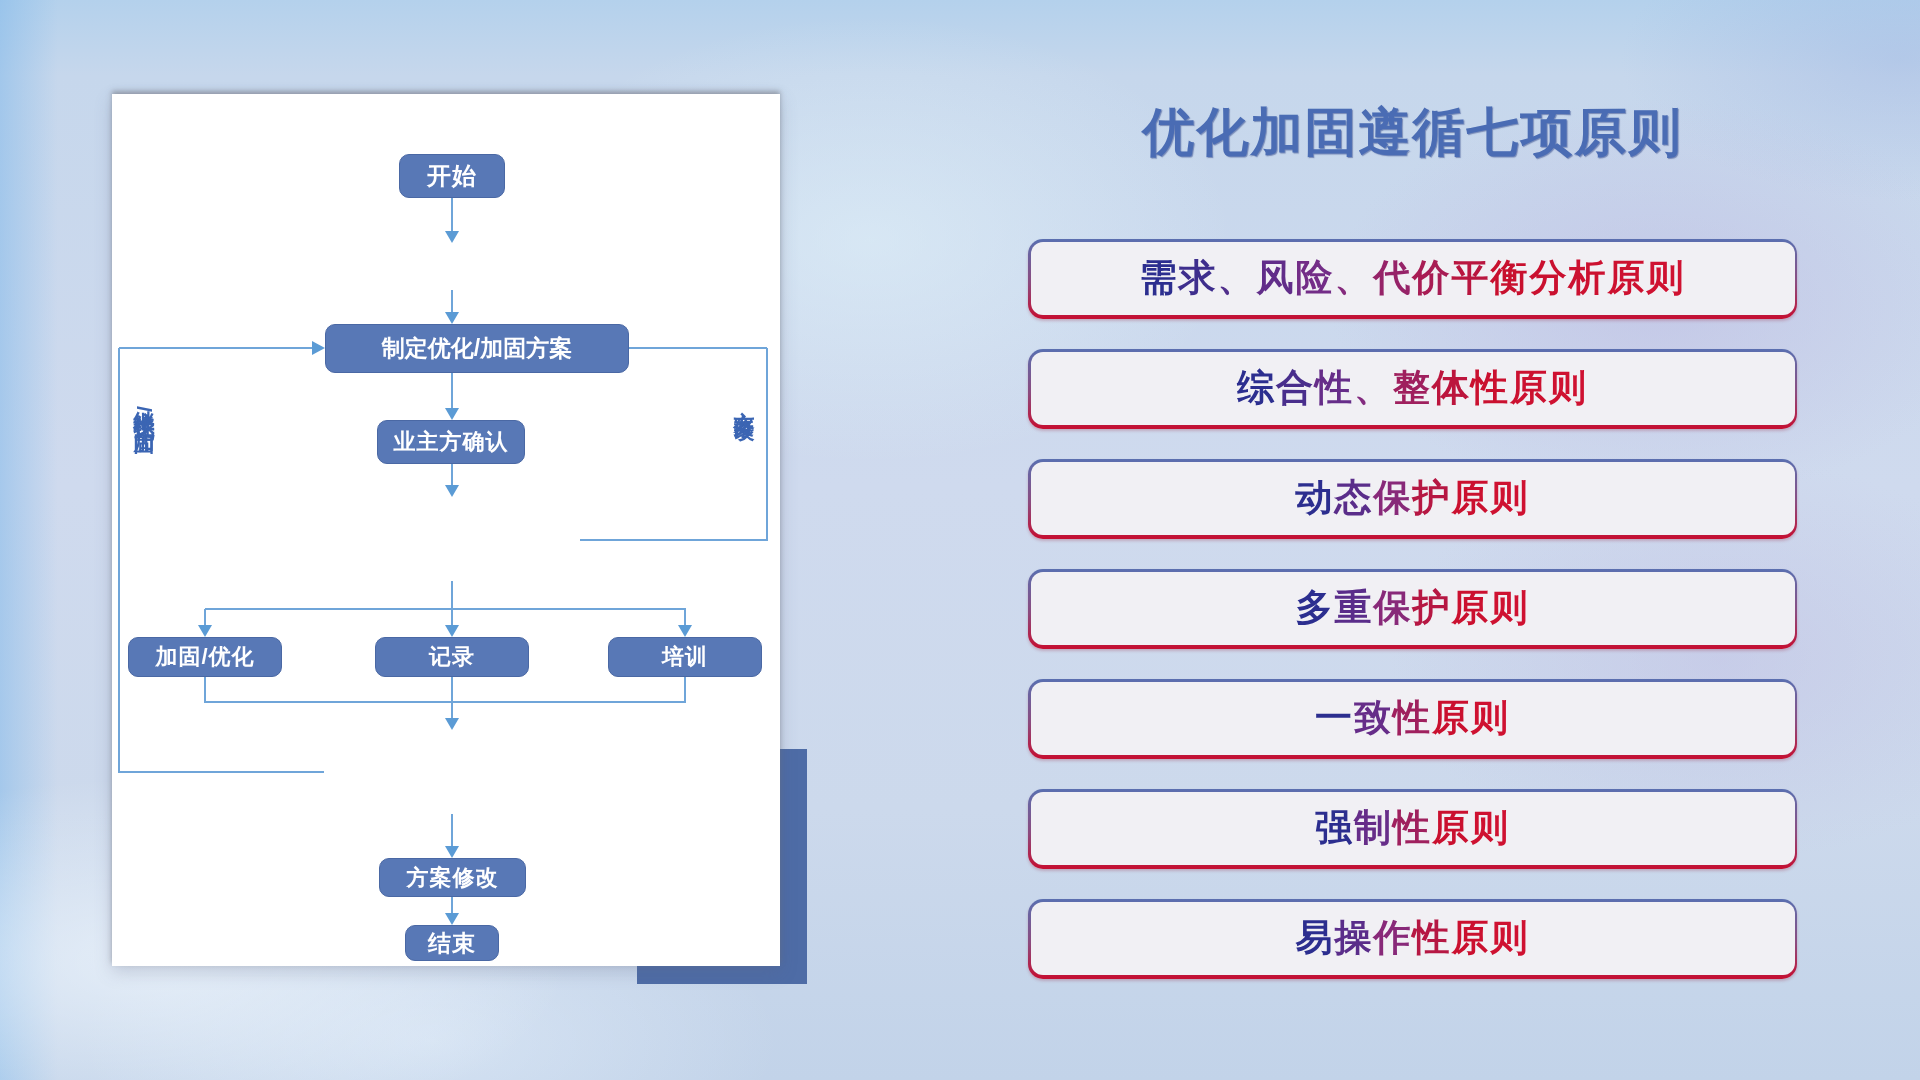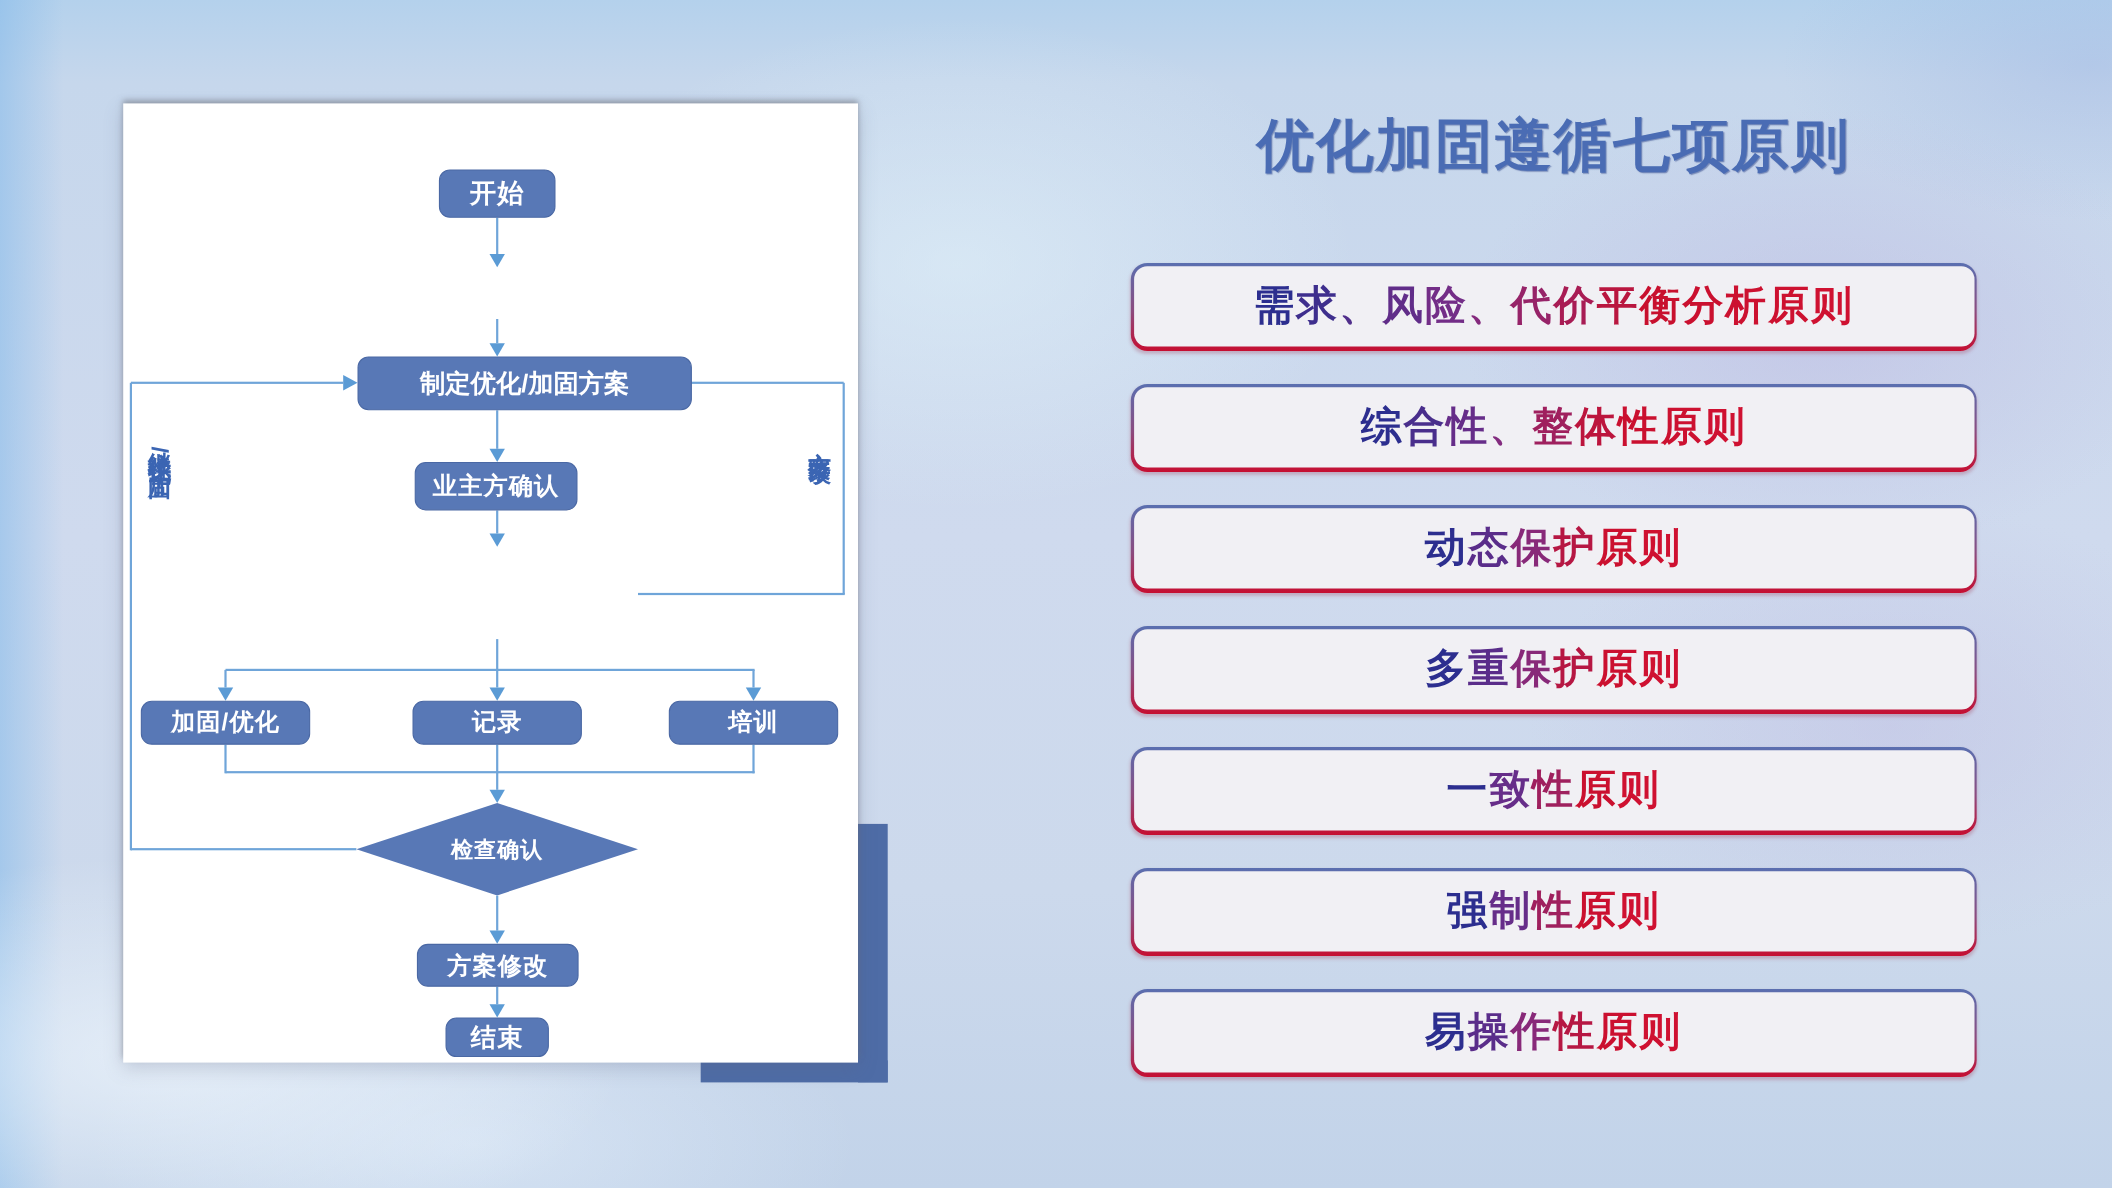--- a/index.html
+++ b/index.html
@@ -125,21 +125,20 @@
 
   <div class="node" style="left:213px;top:230px;width:304px;height:49px;font-size:23px;letter-spacing:0;">制定优化/加固方案</div>
 
   <div class="node" style="left:265px;top:326px;width:148px;height:44px;">业主方确认</div>
 
 
   <div class="node" style="left:16px;top:543px;width:154px;height:40px;">加固/优化</div>
   <div class="node" style="left:263px;top:543px;width:154px;height:40px;">记录</div>
   <div class="node" style="left:496px;top:543px;width:154px;height:40px;">培训</div>
 
-  <div class="diamond" style="left:212px;top:636px;width:256px;height:84px;">检查确认</div>
 
   <div class="node" style="left:267px;top:764px;width:147px;height:39px;">方案修改</div>
 
   <div class="node" style="left:293px;top:831px;width:94px;height:36px;font-size:23px;">结束</div>
 
   <div class="vlabel" style="left:22px;top:300px;">继续优化/加固</div>
   <div class="vlabel" style="left:622px;top:300px;">方案修改</div>
 </div>
 
 <div class="slide-title">优化加固遵循七项原则</div>

